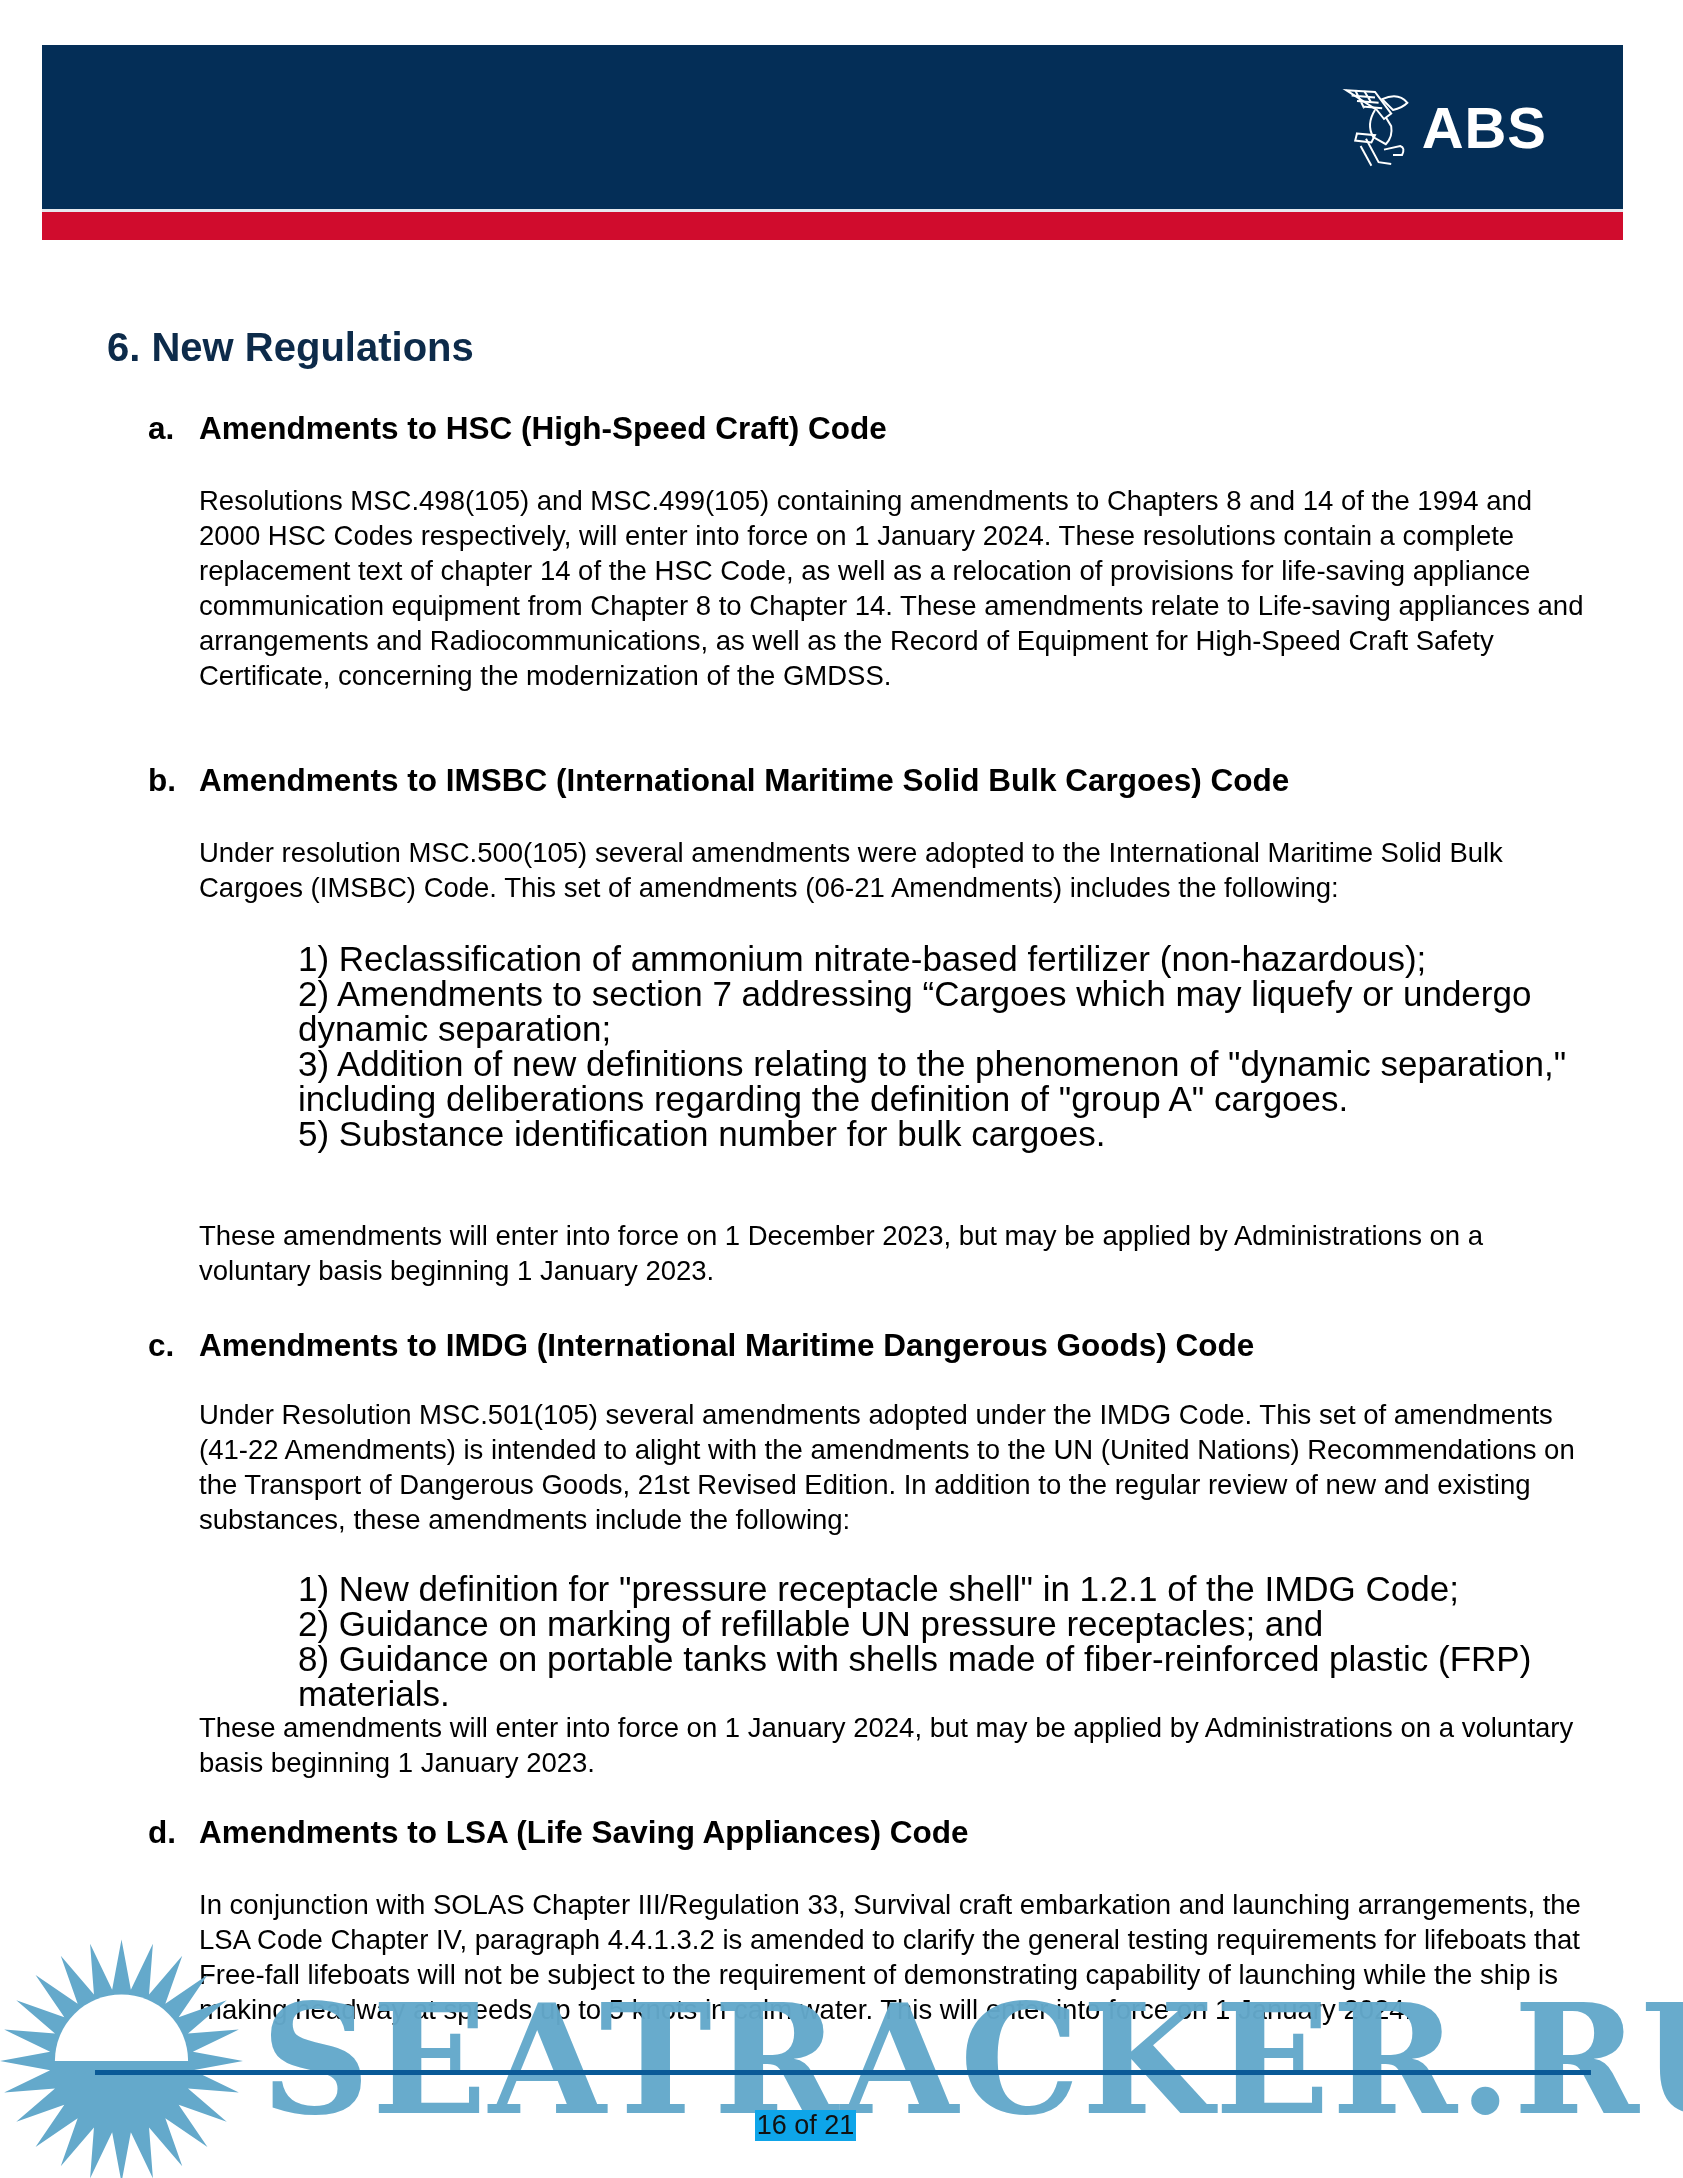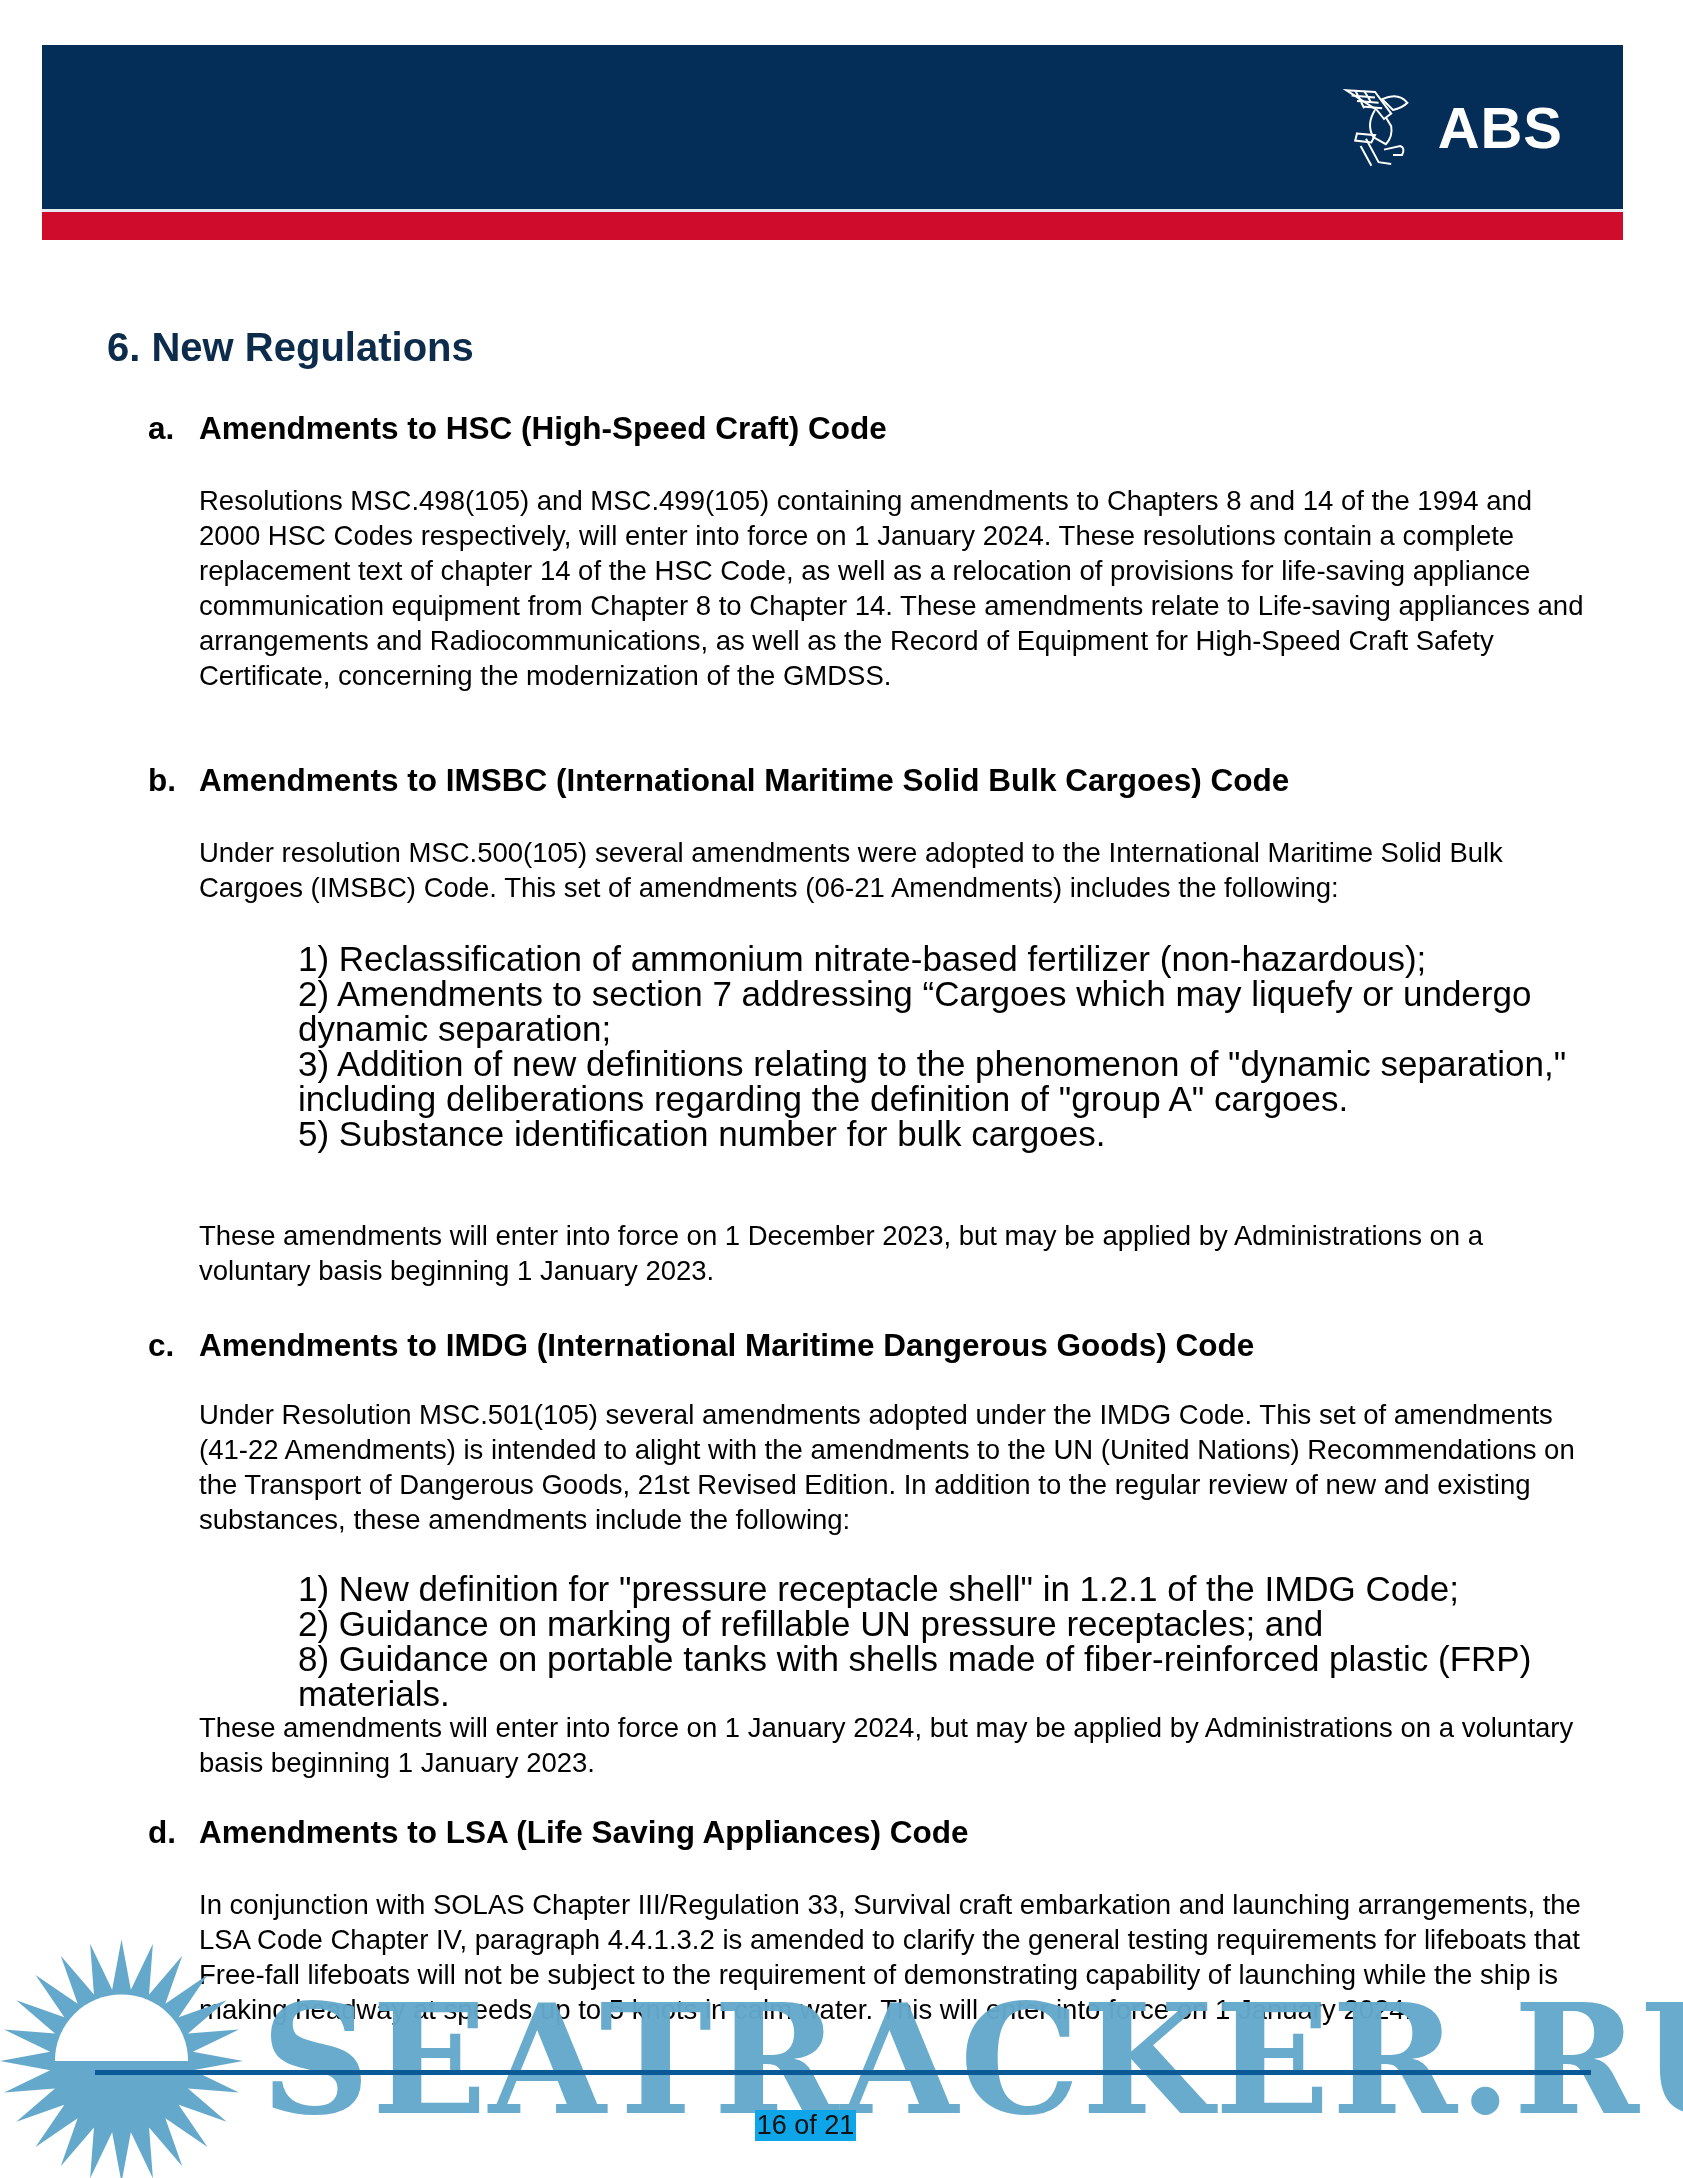--- a/index.html
+++ b/index.html
@@ -1,21 +1,21 @@
 <!DOCTYPE html>
 <html style="font-size:14.4px"><head>
   <meta charset="utf-8">
   <style>
     html, body { margin: 0; padding: 0; background: #ffffff; }
     body { width: 1683px; height: 2178px; position: relative; overflow: hidden;
            font-family: "Liberation Sans", sans-serif; color: #000; }
     .header-band { position: absolute; left: 42px; top: 45px; width: 1581px; height: 164px; background: #042e57; }
     .header-sep { position: absolute; left: 42px; top: 209px; width: 1581px; height: 3.6px; background: #e6e9ee; }
     .header-red { position: absolute; left: 42px; top: 212px; width: 1581px; height: 28px; background: #d00c2d; }
-    .logo { position: absolute; left: 1339px; top: 83px; width: 234px; height: 90px; display: flex; align-items: center; gap: 16px; }
+    .logo { position: absolute; left: 1339px; top: 83px; width: 234px; height: 90px; display: flex; align-items: center; }
     .logo svg { width: 81px; height: 90px; }
     .logo-text { color: #ffffff; font-weight: bold; font-size: 58px; letter-spacing: 0.9px; margin-left: 1.8px; line-height: 1; }
     .main-title { position: absolute; left: 99px; top: 317px; font-size: 40px; font-weight: bold; color: #0d2b4a; margin: 8px; }
 
     .sec-head { position: absolute; left: 148px; font-size: 31.5px; font-weight: bold; color: #000; margin: 0; white-space: nowrap; }
     .sec-head .letter { display: inline-block; width: 51px; }
     .para { position: absolute; left: 199px; width: 1391px; font-size: 27.5px; line-height: 35px; margin: 0; }
     .list { position: absolute; left: 298px; width: 1296px; font-size: 35px; line-height: 35px; margin: 0; padding: 0; list-style: none; }
     .list li { margin: 0; }
 

